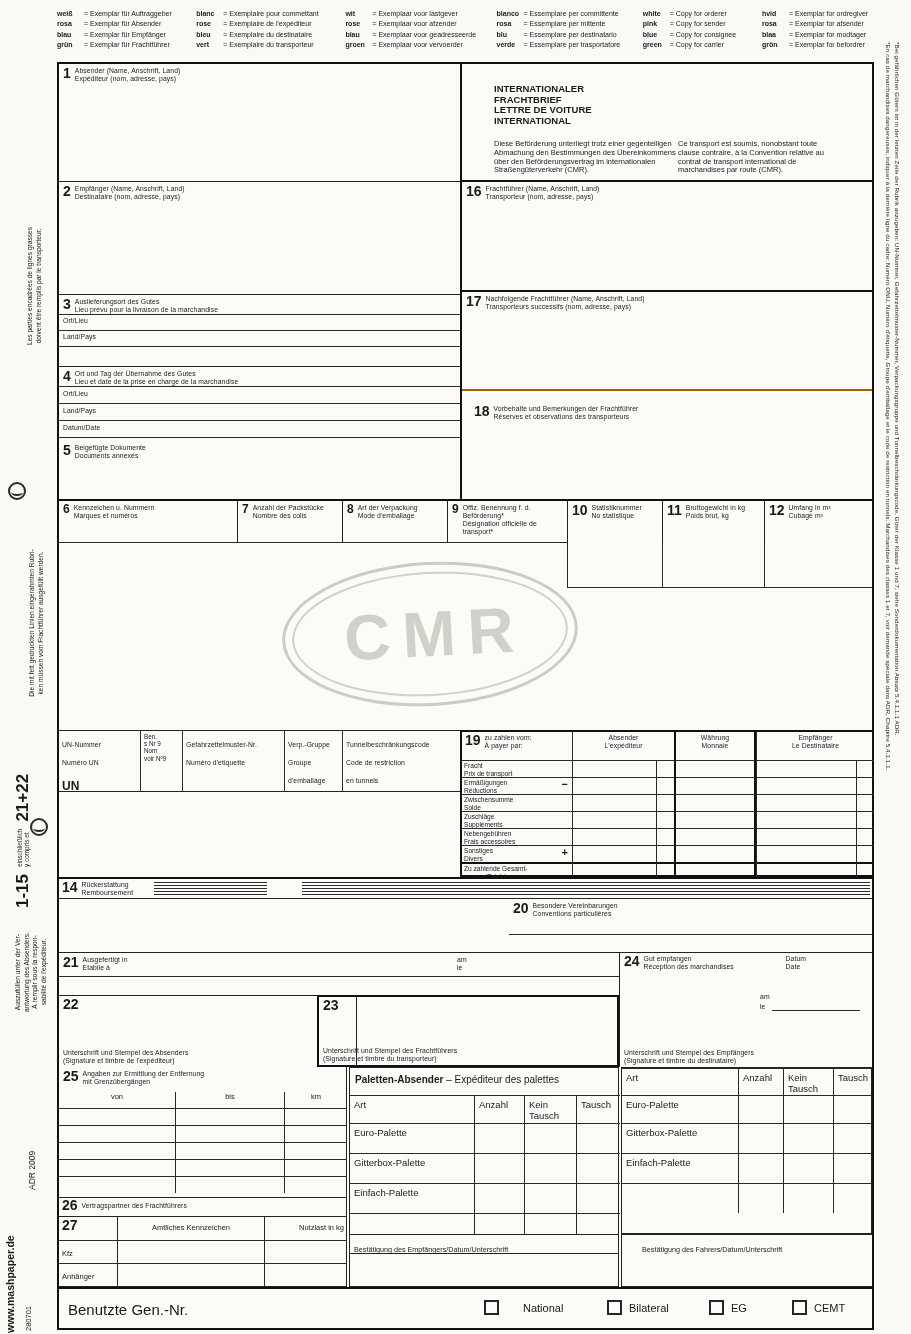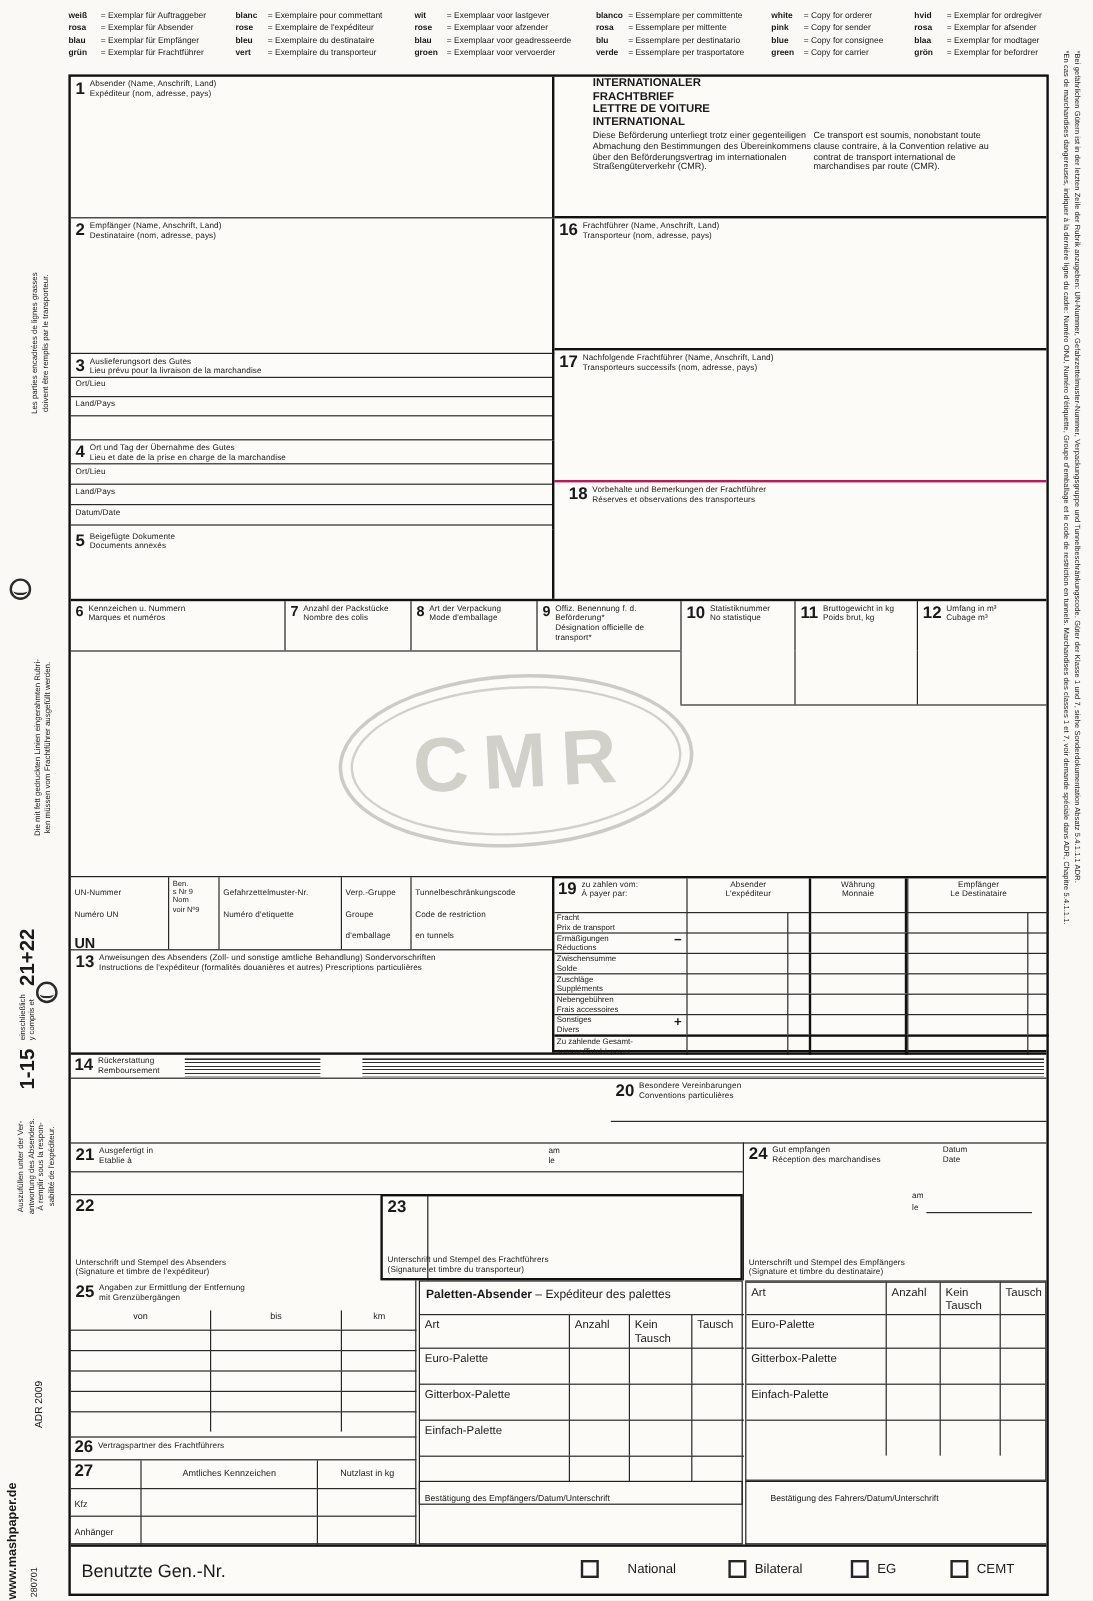--- a/index.html
+++ b/index.html
@@ -117,26 +117,26 @@
     <div>*En cas de marchandises dangereuses, indiquer à la dernière ligne du cadre: Numéro ONU, Numéro d'étiquette, Groupe d'emballage et le code de restriction en tunnels. Marchandises des classes 1 et 7, voir demande spéciale dans ADR, Chapitre 5.4.1.1.1.</div>
   </div>
 
   <div class="bx" style="left:57px;top:62px;width:817px;height:1268px;border:2px solid #111;background:#fcfbf8">
 
     <div class="bx fld" style="left:0;top:0;width:403px;height:118px;border-right:2px solid #111;border-bottom:1px solid #222">
       <span class="fno">1</span>
       <span class="lbl"><span>Absender (Name, Anschrift, Land)</span><br><span>Expéditeur (nom, adresse, pays)</span></span>
     </div>
 
-    <div class="bx" style="left:403px;top:0;right:0;height:118px;border-bottom:2px solid #111;padding:1px 10px 0 32px;box-sizing:border-box">
+    <div class="bx" style="left:403px;top:0;right:0;height:118px;border-bottom:2px solid #111;padding:20px 10px 0 32px;box-sizing:border-box">
       <div style="font-size:9.5px;font-weight:bold;line-height:10.6px">
         <span>INTERNATIONALER</span><br><span>FRACHTBRIEF</span><br>
         <span>LETTRE DE VOITURE</span><br><span>INTERNATIONAL</span>
       </div>
-      <div style="display:flex;gap:2px;margin-top:2px">
+      <div style="display:flex;gap:2px;margin-top:14px">
         <div class="lbl2" style="width:182px">Diese Beförderung unterliegt trotz einer gegenteiligen Abmachung den Bestimmungen des Übereinkommens über den Beförderungsvertrag im internationalen Straßengüterverkehr (CMR).</div>
         <div class="lbl2" style="width:160px">Ce transport est soumis, nonobstant toute clause contraire, à la Convention relative au contrat de transport international de marchandises par route (CMR).</div>
       </div>
     </div>
 
     <div class="bx fld" style="left:0;top:118px;width:403px;height:113px;border-right:2px solid #111;border-bottom:1px solid #222">
       <span class="fno">2</span>
       <span class="lbl"><span>Empfänger (Name, Anschrift, Land)</span><br><span>Destinataire (nom, adresse, pays)</span></span>
     </div>
 
@@ -148,21 +148,21 @@
     <div class="bx" style="left:0;top:231px;width:403px;height:72px;border-right:2px solid #111">
       <div class="fld" style="height:20px;border-bottom:1px solid #2a2a2a">
         <span class="fno">3</span>
         <span class="lbl"><span>Auslieferungsort des Gutes</span><br><span>Lieu prévu pour la livraison de la marchandise</span></span>
       </div>
       <div class="lbl paper-line" style="height:16px;padding:2px 4px;box-sizing:border-box"><span>Ort/Lieu</span></div>
       <div class="lbl paper-line" style="height:16px;padding:2px 4px;box-sizing:border-box"><span>Land/Pays</span></div>
       <div style="height:19px;border-bottom:1px solid #222"></div>
     </div>
 
-    <div class="bx fld" style="left:403px;top:228px;right:0;height:110px;border-bottom:2px solid #be185d">
+    <div class="bx fld" style="left:403px;top:228px;right:0;height:99px;border-bottom:2px solid #a16207">
       <span class="fno">17</span>
       <span class="lbl"><span>Nachfolgende Frachtführer (Name, Anschrift, Land)</span><br><span>Transporteurs successifs (nom, adresse, pays)</span></span>
     </div>
 
     <div class="bx" style="left:0;top:303px;width:403px;height:74px;border-right:2px solid #111">
       <div class="fld" style="height:20px;border-bottom:1px solid #2a2a2a">
         <span class="fno">4</span>
         <span class="lbl"><span>Ort und Tag der Übernahme des Gutes</span><br><span>Lieu et date de la prise en charge de la marchandise</span></span>
       </div>
       <div class="lbl paper-line" style="height:17px;padding:3px 4px;box-sizing:border-box"><span>Ort/Lieu</span></div>
@@ -234,24 +234,20 @@
         <span class="lbl"><span>Gefahrzettelmuster-Nr.</span><br><span>Numéro d'etiquette</span></span>
       </div>
       <div style="width:58px;border-left:1px solid #2a2a2a;padding:2px 3px;box-sizing:border-box">
         <span class="lbl"><span>Verp.-Gruppe</span><br><span>Groupe</span><br><span>d'emballage</span></span>
       </div>
       <div style="flex:1;border-left:1px solid #2a2a2a;padding:2px 3px;box-sizing:border-box">
         <span class="lbl"><span>Tunnelbeschränkungscode</span><br><span>Code de restriction</span><br><span>en tunnels</span></span>
       </div>
     </div>
 
-    <div class="bx fld" style="left:0;top:728px;width:401px;height:85px">
-      <span class="fno">13</span>
-      <span class="lbl" style="max-width:360px"><span>Anweisungen des Absenders (Zoll- und sonstige amtliche Behandlung) Sondervorschriften</span><br><span>Instructions de l'expéditeur (formalités douanières et autres) Prescriptions particulières</span></span>
-    </div>
 
     <div class="bx t19" style="left:401px;top:666px;right:0;height:147px">
       <div class="c19 nt nl fld" style="padding:2px 3px">
         <span class="fno">19</span>
         <span class="lbl"><span>zu zahlen vom:</span><br><span>À payer par:</span></span>
       </div>
       <div class="c19 nt lbl" style="grid-column:2/span 2;text-align:center;padding-top:2px"><span>Absender</span><br><span>L'expéditeur</span></div>
       <div class="c19 nt cur lbl" style="text-align:center;padding-top:2px"><span>Währung</span><br><span>Monnaie</span></div>
       <div class="c19 nt lbl" style="grid-column:5/span 2;text-align:center;padding-top:2px"><span>Empfänger</span><br><span>Le Destinataire</span></div>
 
@@ -421,21 +417,21 @@
     </div>
 
     <div class="bx" style="left:0;top:1133px;width:288px;height:20px;border-top:1px solid #222;border-right:1px solid #222;border-bottom:1px solid #222;display:flex;gap:4px;padding:1px 3px;box-sizing:border-box">
       <span class="fno">26</span>
       <span class="lbl" style="padding-top:3px">Vertragspartner des Frachtführers</span>
     </div>
 
     <div class="bx g27" style="left:0;top:1153px;width:288px;height:70px;border-right:1px solid #222;border-bottom:1px solid #222">
       <div class="c27 nl nt"><span class="fno">27</span></div>
       <div class="c27 nt" style="text-align:center;padding-top:6px">Amtliches Kennzeichen</div>
-      <div class="c27 nt" style="text-align:center;padding-top:6px">Nutzlast in kg</div>
+      <div class="c27 nt" style="text-align:right;padding-top:6px">Nutzlast in kg</div>
       <div class="c27 nl" style="padding-top:8px">Kfz</div>
       <div class="c27"></div>
         <div class="c27"></div>
       <div class="c27 nl" style="padding-top:8px">Anhänger</div>
       <div class="c27"></div>
         <div class="c27"></div>
     </div>
 
     <div class="bx" style="left:290px;top:1170px;width:270px;height:53px;border:1px solid #222;padding:3px 4px;box-sizing:border-box">
       <span style="font-size:7.2px">Bestätigung des Empfängers/Datum/Unterschrift</span>

